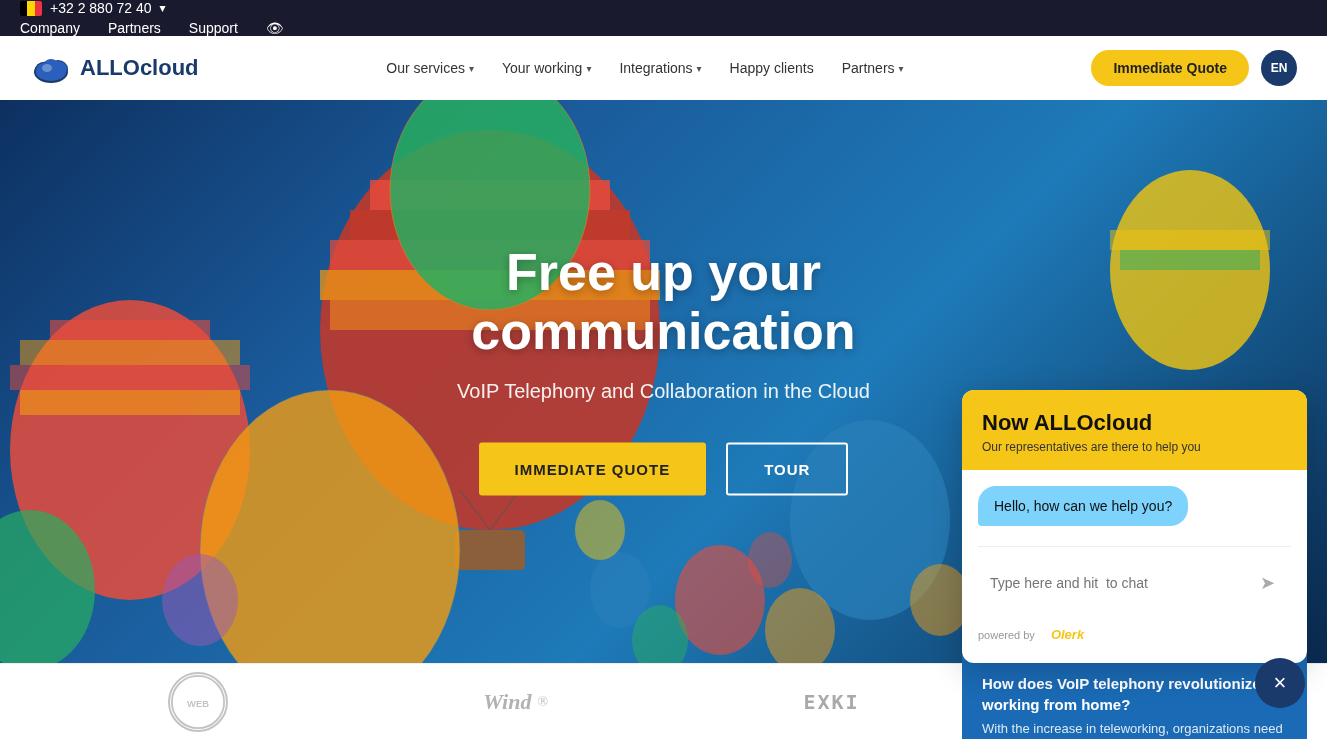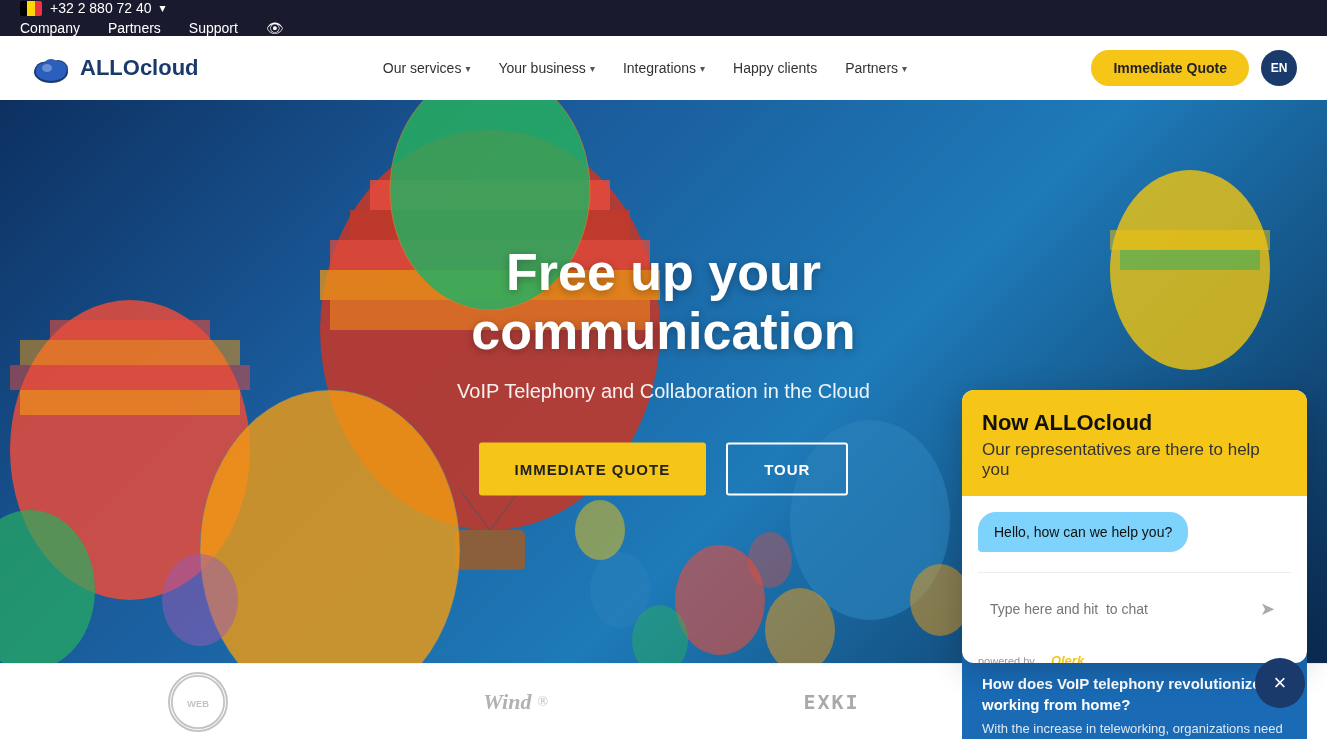--- a/index.html
+++ b/index.html
@@ -149,21 +149,21 @@
       background: #f5c518;
       padding: 20px 20px 16px;
     }
     .chat-header-title {
       font-size: 22px;
       font-weight: 700;
       color: #111;
       margin-bottom: 4px;
     }
     .chat-header-sub {
-      font-size: 17px;
+      font-size: 12px;
       color: #333;
     }
     .chat-body {
       background: white;
       padding: 16px 16px 0;
       min-height: 120px;
     }
     .chat-bubble {
       background: #7dd3fc;
       border-radius: 18px 18px 18px 4px;
@@ -272,21 +272,21 @@
     </svg>
     <span>ALLOcloud</span>
   </a>
 
   <div class="nav-links">
     <a href="#">
       <span>Our services</span>
       <span class="chevron">▾</span>
     </a>
     <a href="#">
-      <span>Your business</span>
+      <span>Your working</span>
       <span class="chevron">▾</span>
     </a>
     <a href="#">
       <span>Integrations</span>
       <span class="chevron">▾</span>
     </a>
     <a href="#">
       <span>Happy clients</span>
     </a>
     <a href="#">

